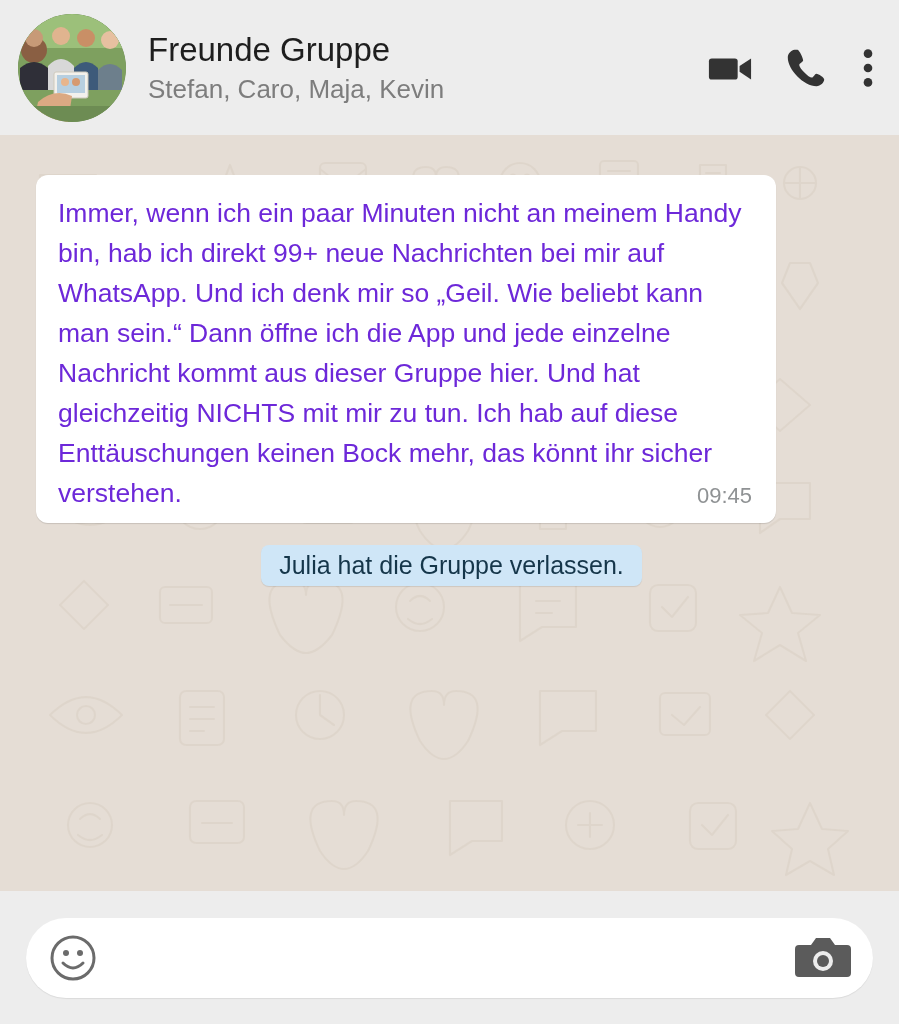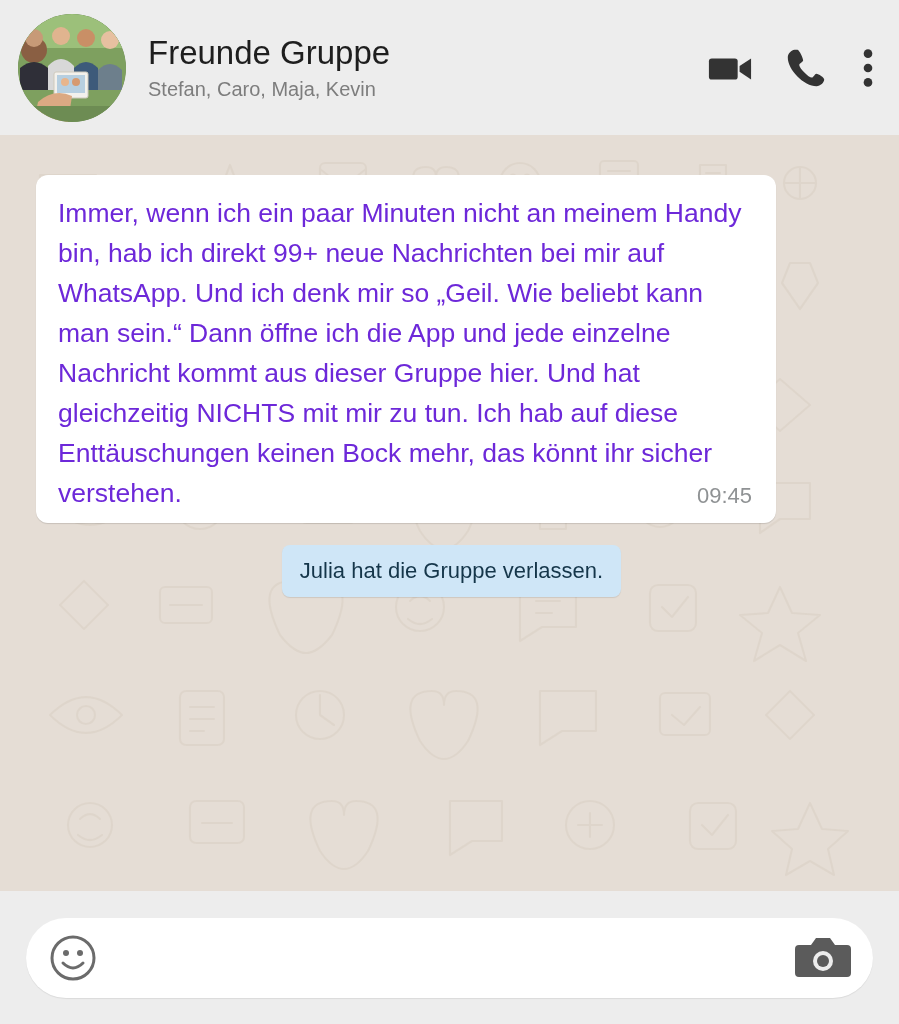--- a/index.html
+++ b/index.html
@@ -53,21 +53,21 @@
   .chat-title {
     font-size: 33px;
     color: #1e1e1e;
     line-height: 1.1;
     white-space: nowrap;
     overflow: hidden;
     text-overflow: ellipsis;
   }
   .chat-subtitle {
     margin-top: 7px;
-    font-size: 20px;
+    font-size: 26px;
     color: #7d7d7d;
     line-height: 1.1;
     white-space: nowrap;
     overflow: hidden;
     text-overflow: ellipsis;
   }
 
   .header-actions {
     display: flex;
     align-items: center;
@@ -126,22 +126,22 @@
 
   .system-row {
     display: flex;
     justify-content: center;
     margin-top: 22px;
   }
   .system-bubble {
     background: #cfe6f7;
     color: #15364a;
     border-radius: 8px;
-    padding: 12px 18px;
-    font-size: 22px;
+    padding: 5px 18px;
+    font-size: 25px;
     line-height: 1.25;
     box-shadow: 0 1px 1px rgba(0,0,0,0.10);
   }
 
   
   .footer {
     flex: 0 0 auto;
     height: 133px;
     background: #ededed;
     display: flex;

